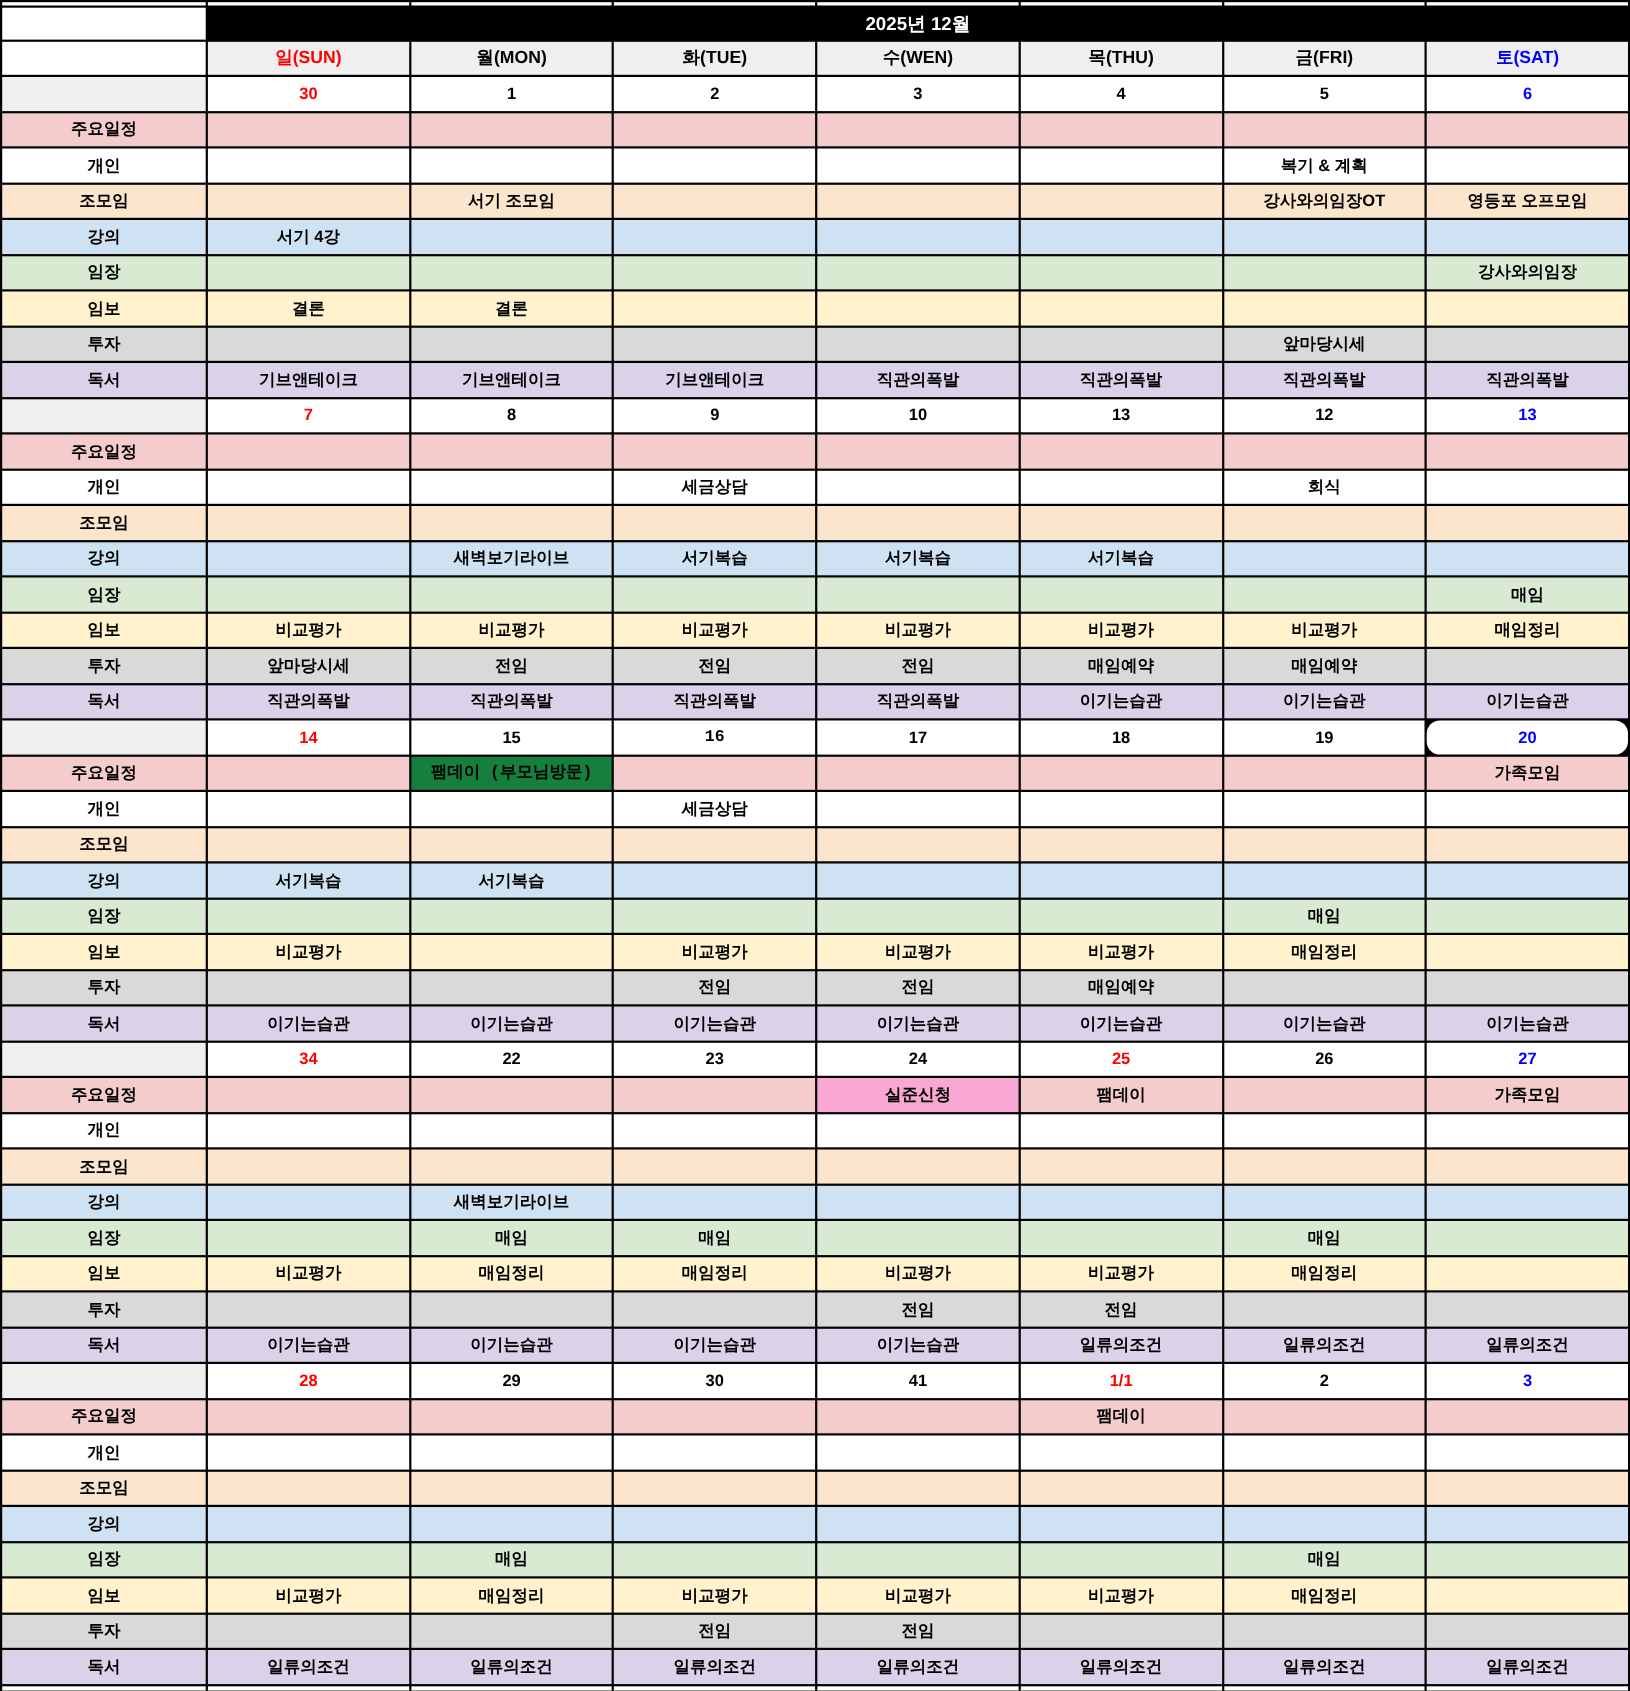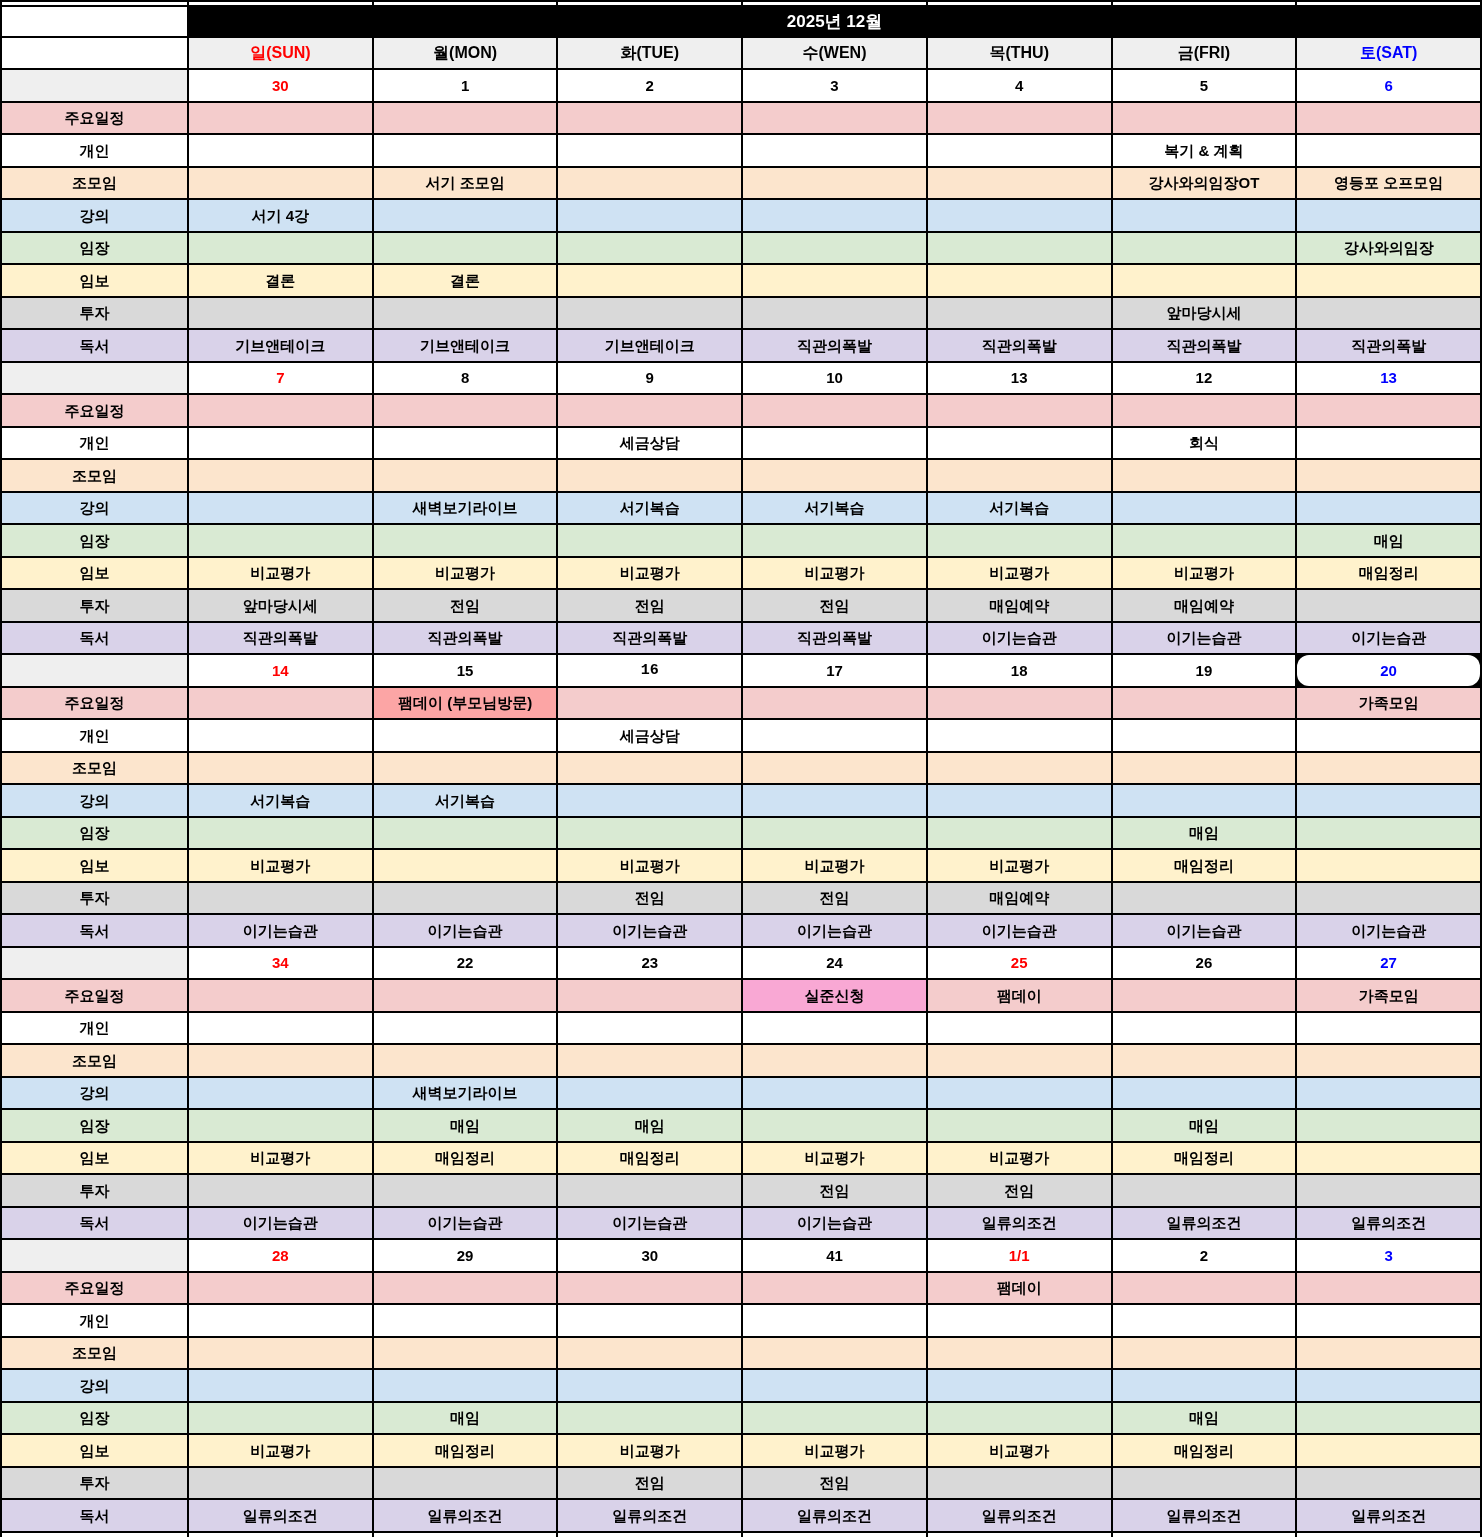--- a/index.html
+++ b/index.html
@@ -199,21 +199,21 @@
     <div class="cell" style="background: rgb(239, 239, 239);"></div>
     <div class="cell" style="color: rgb(255, 0, 0);">14</div>
     <div class="cell" style="color: rgb(0, 0, 0);">15</div>
     <div class="cell" style="color: rgb(0, 0, 0); font-family: Liberation Mono, monospace;">16</div>
     <div class="cell" style="color: rgb(0, 0, 0);">17</div>
     <div class="cell" style="color: rgb(0, 0, 0);">18</div>
     <div class="cell" style="color: rgb(0, 0, 0);">19</div>
     <div class="cell" style="color: rgb(0, 0, 255); border-radius: 12px;">20</div>
     <div class="cell" style="background: rgb(244, 204, 204);">주요일정</div>
     <div class="cell" style="background: rgb(244, 204, 204);"></div>
-    <div class="cell" style="background: #fca5a5;">팸데이 (부모님방문)</div>
+    <div class="cell" style="background: #15803d; font-family: Liberation Mono, monospace;">팸데이 (부모님방문)</div>
     <div class="cell" style="background: rgb(244, 204, 204);"></div>
     <div class="cell" style="background: rgb(244, 204, 204);"></div>
     <div class="cell" style="background: rgb(244, 204, 204);"></div>
     <div class="cell" style="background: rgb(244, 204, 204);"></div>
     <div class="cell" style="background: rgb(244, 204, 204);">가족모임</div>
     <div class="cell" style="background: rgb(255, 255, 255);">개인</div>
     <div class="cell" style="background: rgb(255, 255, 255);"></div>
     <div class="cell" style="background: rgb(255, 255, 255);"></div>
     <div class="cell" style="background: rgb(255, 255, 255);">세금상담</div>
     <div class="cell" style="background: rgb(255, 255, 255);"></div>

